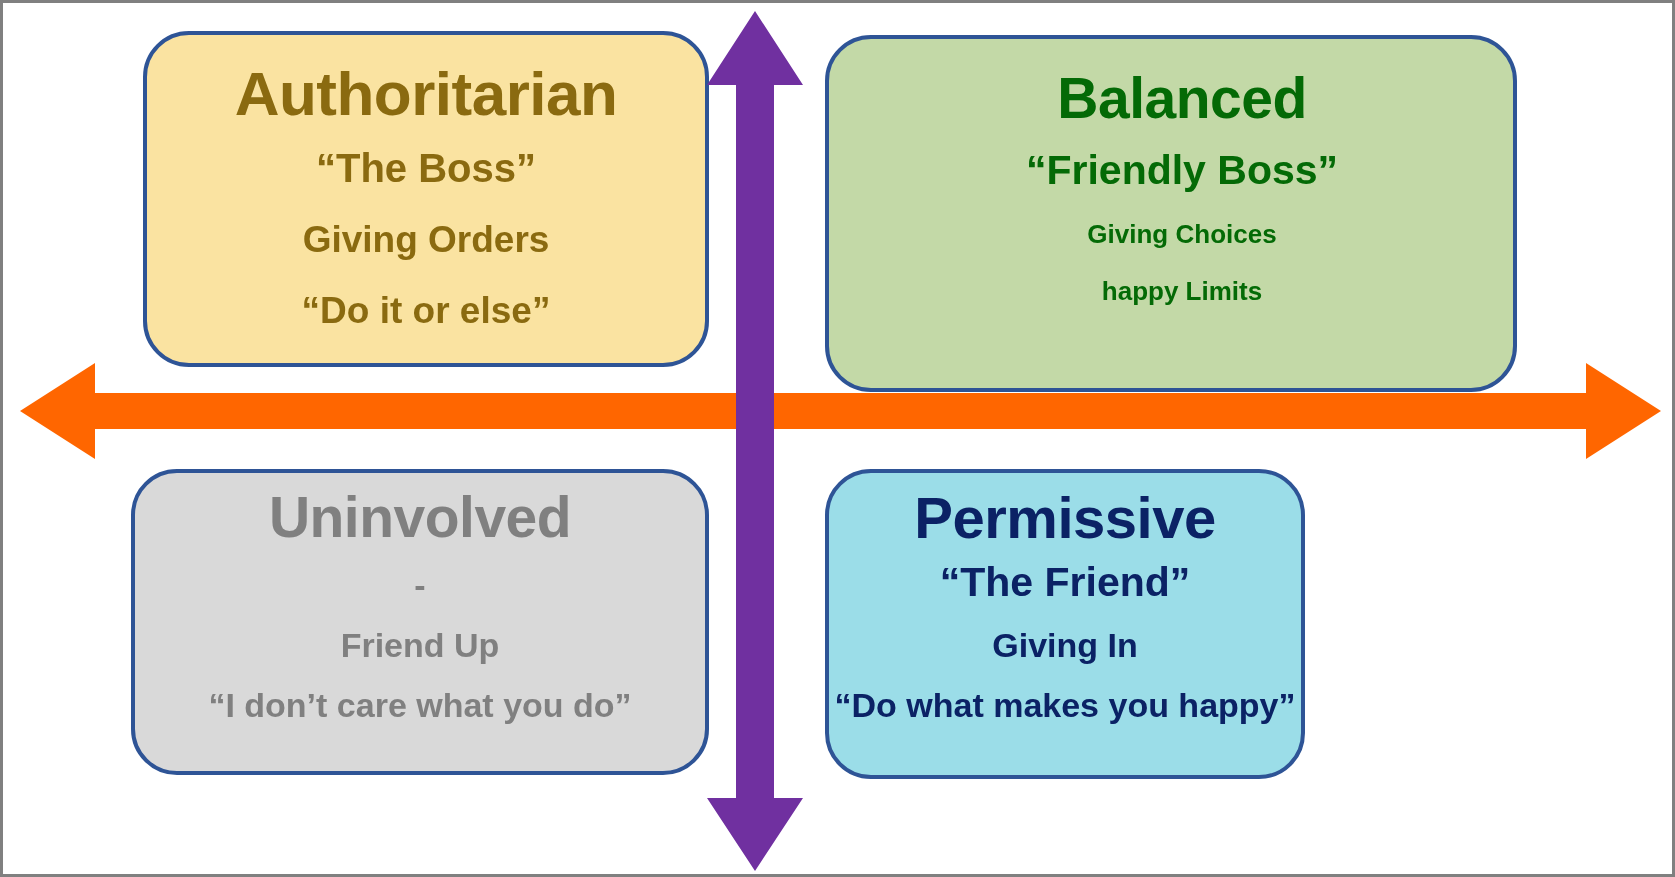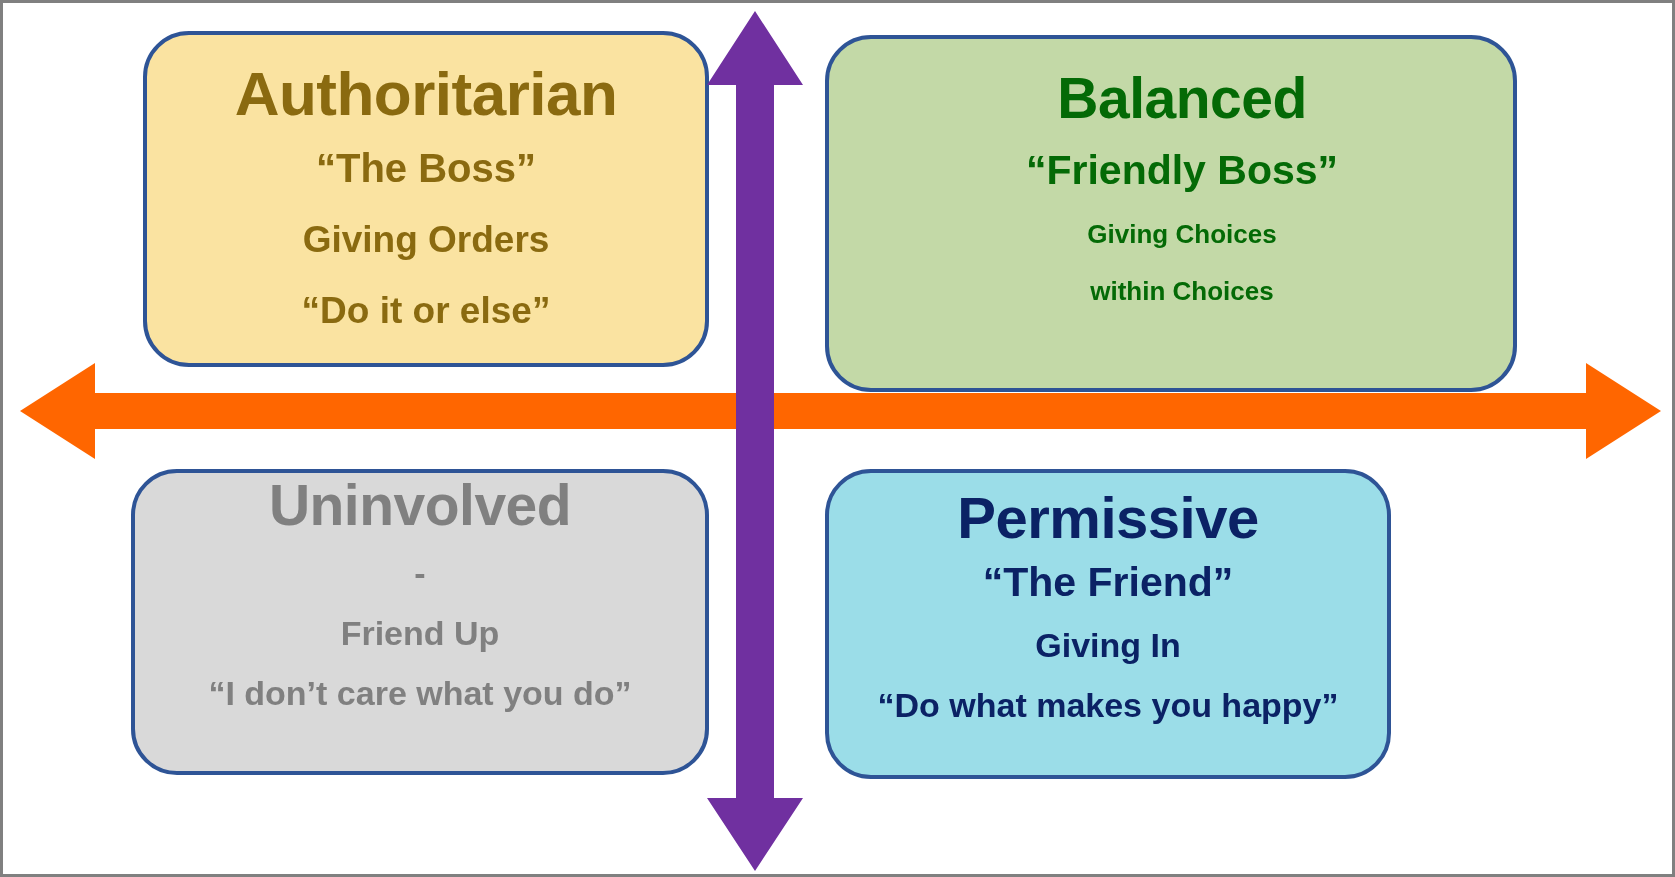--- a/index.html
+++ b/index.html
@@ -82,28 +82,28 @@
   #card-balanced .nickname { font-size: 41px; margin-top: 22px; }
   #card-balanced .desc     { font-size: 26px; margin-top: 28px; }
 
   
   #card-uninvolved {
     left: 128px;  top: 466px;
     width: 578px; height: 306px;
     background: #d9d9d9;
     color: #808080;
   }
-  #card-uninvolved .title    { font-size: 57px; margin-top: 4px; }
+  #card-uninvolved .title    { font-size: 57px; margin-top: 16px; }
   #card-uninvolved .nickname { font-size: 34px; margin-top: 22px; }
   #card-uninvolved .desc     { font-size: 34px; margin-top: 22px; }
 
   
   #card-permissive {
     left: 822px;  top: 466px;
-    width: 566px; height: 310px;
+    width: 480px; height: 310px;
     background: #9bdde8;
     color: #0b2265;
   }
   #card-permissive .title    { font-size: 58px; margin-top: 16px; }
   #card-permissive .nickname { font-size: 41px; margin-top: 14px; }
   #card-permissive .desc     { font-size: 34px; margin-top: 22px; }
 
   .line { display: block; }
 </style>
 </head>
@@ -115,21 +115,21 @@
     <span class="title line">Authoritarian</span>
     <span class="nickname line">“The Boss”</span>
     <span class="desc line">Giving Orders</span>
     <span class="desc line">“Do it or else”</span>
   </div>
 
   <div class="card" id="card-balanced" style="background: rgb(195, 217, 167); color: rgb(4, 106, 6); border-color: rgb(46, 84, 150); padding-left: 22px;">
     <span class="title line">Balanced</span>
     <span class="nickname line">“Friendly Boss”</span>
     <span class="desc line">Giving Choices</span>
-    <span class="desc line">within Choices</span>
+    <span class="desc line">happy Limits</span>
   </div>
 
   <div class="card" id="card-uninvolved" style="background: rgb(217, 217, 217); color: rgb(128, 128, 128); border-color: rgb(46, 84, 150);">
     <span class="title line">Uninvolved</span>
     <span class="nickname line">-</span>
     <span class="desc line">Friend Up</span>
     <span class="desc line">“I don’t care what you do”</span>
   </div>
 
   <div class="card" id="card-permissive" style="background: rgb(155, 221, 232); color: rgb(11, 34, 101); border-color: rgb(46, 84, 150);">

